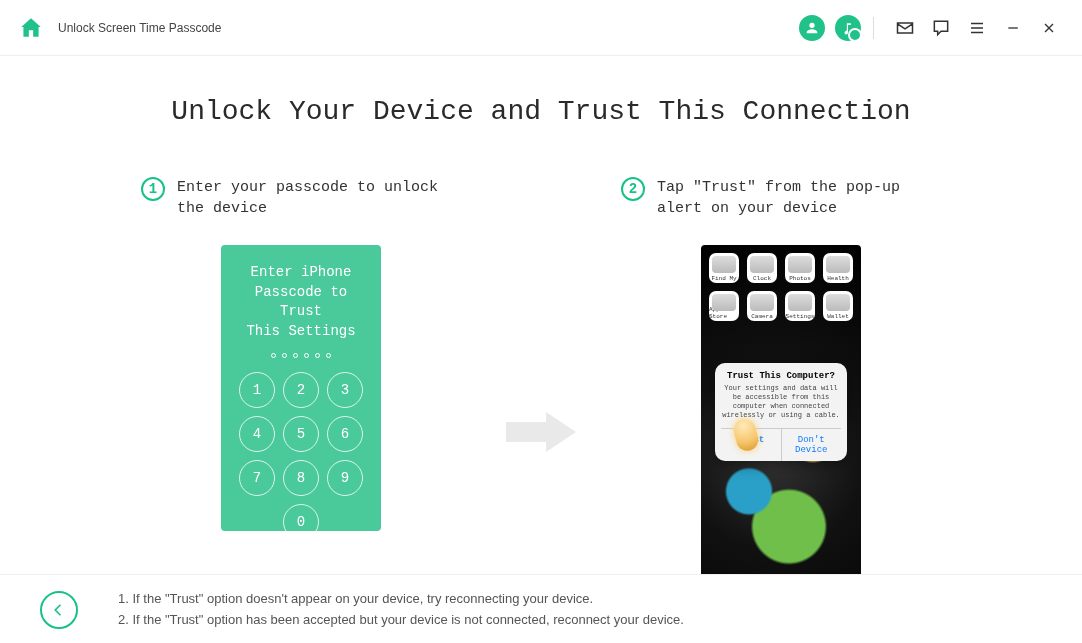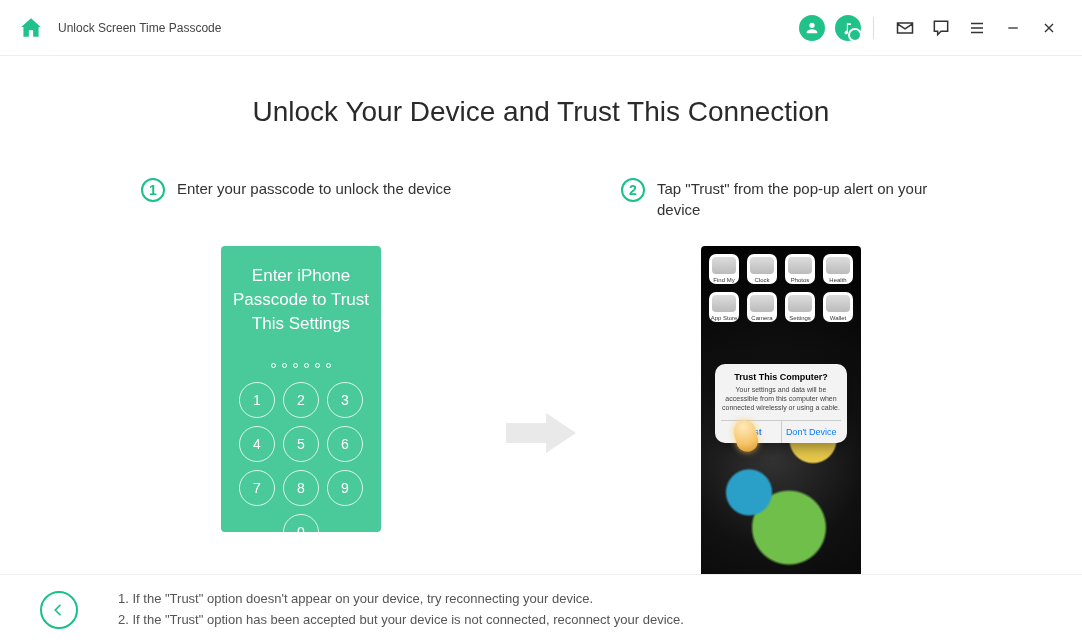--- a/index.html
+++ b/index.html
@@ -45,20 +45,21 @@
     position:relative;
   }
   .music-circle::after{
     content:"";position:absolute;right:-1px;bottom:-1px;width:10px;height:10px;
     border-radius:50%;background:#20c28a;border:2px solid #fff;
   }
 
   .main {
     padding: 40px 60px 0 60px;
     text-align: center;
+    font-family: Liberation Mono, monospace;
   }
   .heading {
     font-size: 28px;
     color: #2a2a2a;
     font-weight: 400;
     margin-bottom: 50px;
   }
   .steps {
     display:flex;
     align-items:flex-start;
@@ -88,21 +89,21 @@
   .phone-wrap{
     display:flex;justify-content:center;
   }
 
   
   .phone1{
     width:160px;height:286px;background:#4ac99a;
     border-radius:4px;color:#fff;text-align:center;
     padding:18px 10px 10px 10px;
   }
-  .phone1 .p1-title{font-size:17px;line-height:1.4;margin-bottom:28px;}
+  .phone1 .p1-title{font-size:14px;line-height:1.4;margin-bottom:12px;}
   .dots{display:flex;justify-content:center;gap:6px;margin-bottom:14px;}
   .dots span{width:5px;height:5px;border:1px solid #fff;border-radius:50%;}
   .keypad{display:grid;grid-template-columns:repeat(3,36px);grid-auto-rows:36px;gap:8px;justify-content:center;}
   .key{border:1.5px solid rgba(255,255,255,.8);border-radius:50%;display:flex;align-items:center;justify-content:center;font-size:14px;}
   .key0{grid-column:2;}
 
   
   .arrow{
     align-self:center;margin-top:90px;
   }

